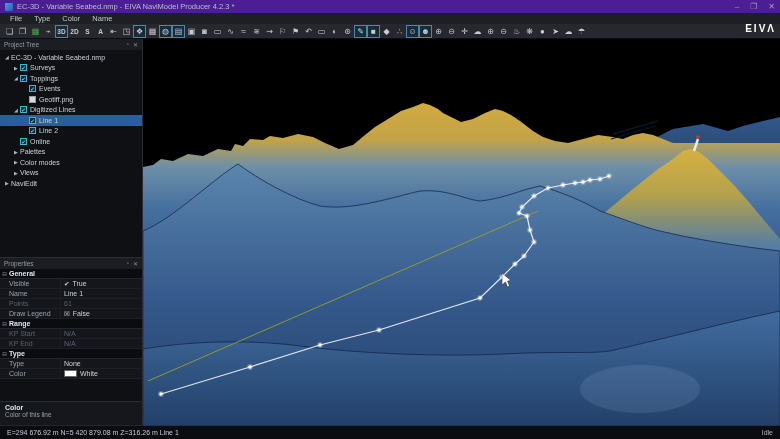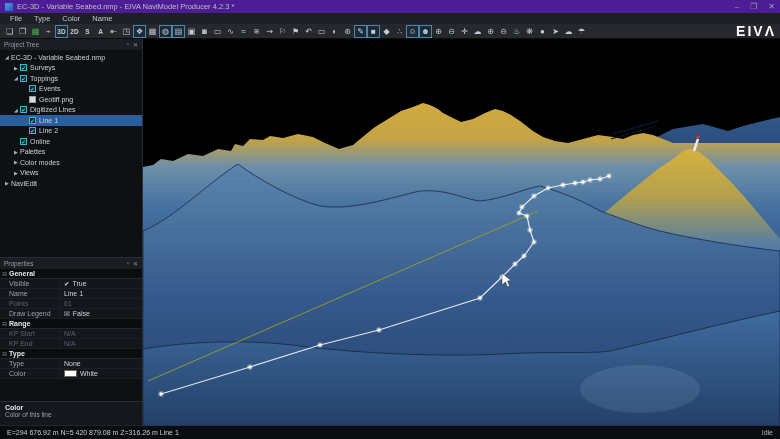--- a/index.html
+++ b/index.html
@@ -15,21 +15,21 @@
   .win-controls span { cursor:default; }
   .menubar { height:11px; background:#1d1f24; display:flex; align-items:center; padding-left:4px; }
   .menu-item { font-size:7.5px; color:#c3c8d0; padding:0 6px; }
   .toolbar { height:15px; background:#26282e; display:flex; align-items:center;
     padding-left:3px; position:relative; border-bottom:1px solid #0c0d10; }
   .tb { width:13px; height:13px; display:flex; align-items:center; justify-content:center;
     font-size:8px; color:#c7ccd4; border:1px solid transparent; flex:none; }
   .tb.active { border-color:#4d86ad; background:#1b2b36; }
   .tb.text { font-size:6.5px; font-weight:bold; }
   .logo { position:absolute; right:4px; top:-1px; color:#fff; font-weight:bold;
-    font-size:14px; letter-spacing:2px; }
+    font-size:10px; letter-spacing:2px; }
   
   .main { display:flex; height:386px; }
   .left { width:143px; flex:none; background:#0e1014; border-right:1px solid #2a2d33;
     display:flex; flex-direction:column; }
   .panel { display:flex; flex-direction:column; }
   .ptree { height:218px; flex:none; }
   .pprops { flex:1; border-top:1px solid #2a2d33; }
   .panel-header { height:11px; flex:none; background:#1b1d22; color:#969da7;
     font-size:6.5px; display:flex; align-items:center; padding:0 4px; }
   .ph-icons { margin-left:auto; display:flex; gap:4px; font-size:6px; color:#8a9099; }

